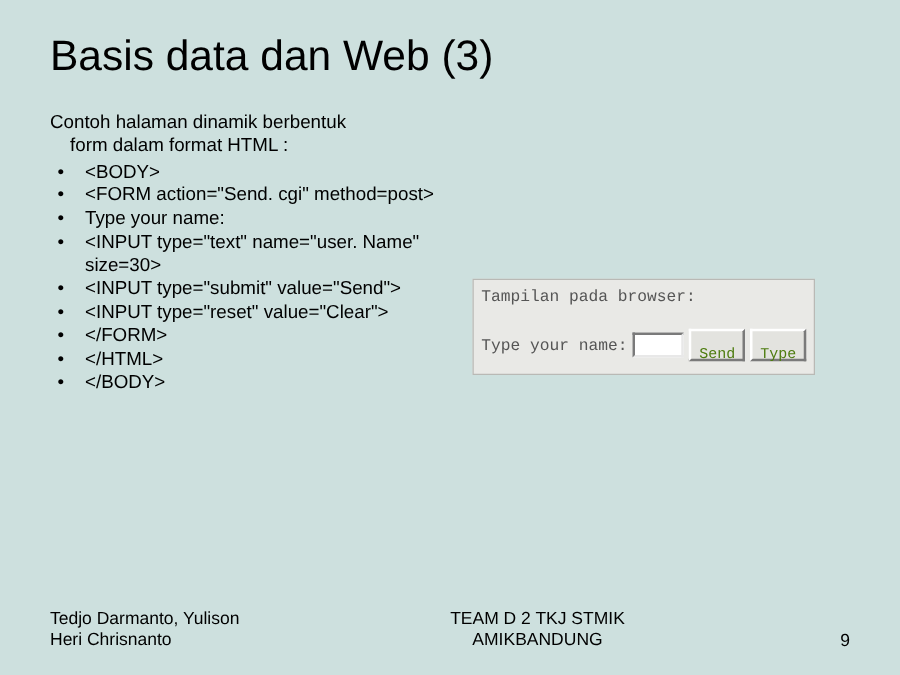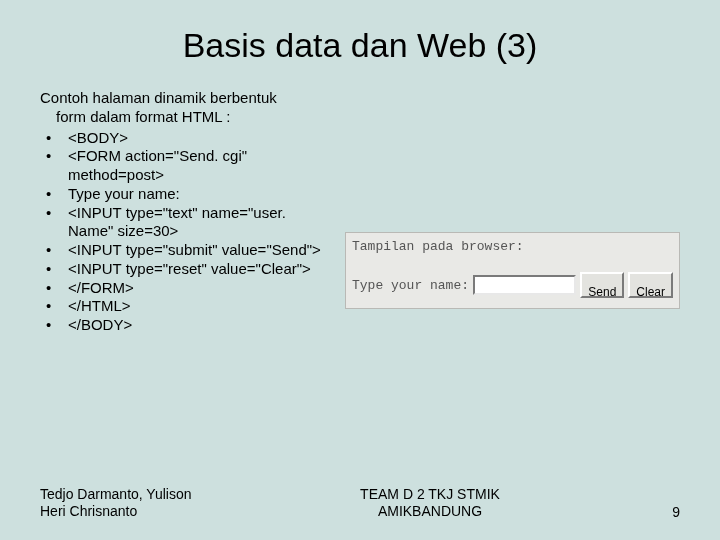--- a/index.html
+++ b/index.html
@@ -15,21 +15,20 @@
   }
   .slide {
     box-sizing: border-box;
     width: 720px;
     height: 540px;
     padding: 18px 40px 0 40px;
     position: relative;
   }
   .title {
     font-size: 34px;
-    text-align: center;
     margin: 8px 0 24px 0;
     font-weight: 400;
   }
   .body-row {
     display: flex;
     align-items: center;
   }
   .left-col {
     width: 320px;
     font-size: 15px;
@@ -55,21 +54,21 @@
     content: "•";
     position: absolute;
     left: 6px;
     top: 0;
   }
   .right-col {
     margin-left: 18px;
     margin-top: 118px;
   }
   .browser-box {
-    width: 335px;
+    width: 274px;
     background: #e9e9e6;
     border: 1px solid #b9b9b5;
     padding: 6px 6px 10px 6px;
     font-family: "Courier New", monospace;
     font-size: 13px;
     color: #555;
     box-sizing: border-box;
   }
   .browser-caption {
     margin-bottom: 18px;
@@ -86,23 +85,23 @@
     flex: 1;
     height: 20px;
     background: #fff;
     border-top: 2px solid #7a7a7a;
     border-left: 2px solid #7a7a7a;
     border-right: 2px solid #e8e8e8;
     border-bottom: 2px solid #e8e8e8;
     box-sizing: border-box;
   }
   .btn {
-    font-family: Liberation Sans, sans-serif;
+    font-family: Liberation Mono, monospace;
     font-size: 12px;
-    color: #000000;
+    color: #4d7c0f;
     background: #e3e3df;
     border-top: 2px solid #fff;
     border-left: 2px solid #fff;
     border-right: 2px solid #7a7a7a;
     border-bottom: 2px solid #7a7a7a;
     padding: 11px 6px;
     height: 20px;
     box-sizing: border-box;
     cursor: pointer;
   }
@@ -147,21 +146,21 @@
       </ul>
     </div>
 
     <div class="right-col">
       <div class="browser-box">
         <div class="browser-caption">Tampilan pada browser:</div>
         <div class="form-row">
           <span class="form-label">Type your name:</span>
           <div class="text-input"></div>
           <button type="button" class="btn">Send</button>
-          <button type="button" class="btn">Clear</button>
+          <button type="button" class="btn">Type</button>
         </div>
       </div>
     </div>
 
   </div>
 
   <div class="footer">
     <div class="authors">
       <span>Tedjo Darmanto, Yulison</span><br>
       <span>Heri Chrisnanto</span>

